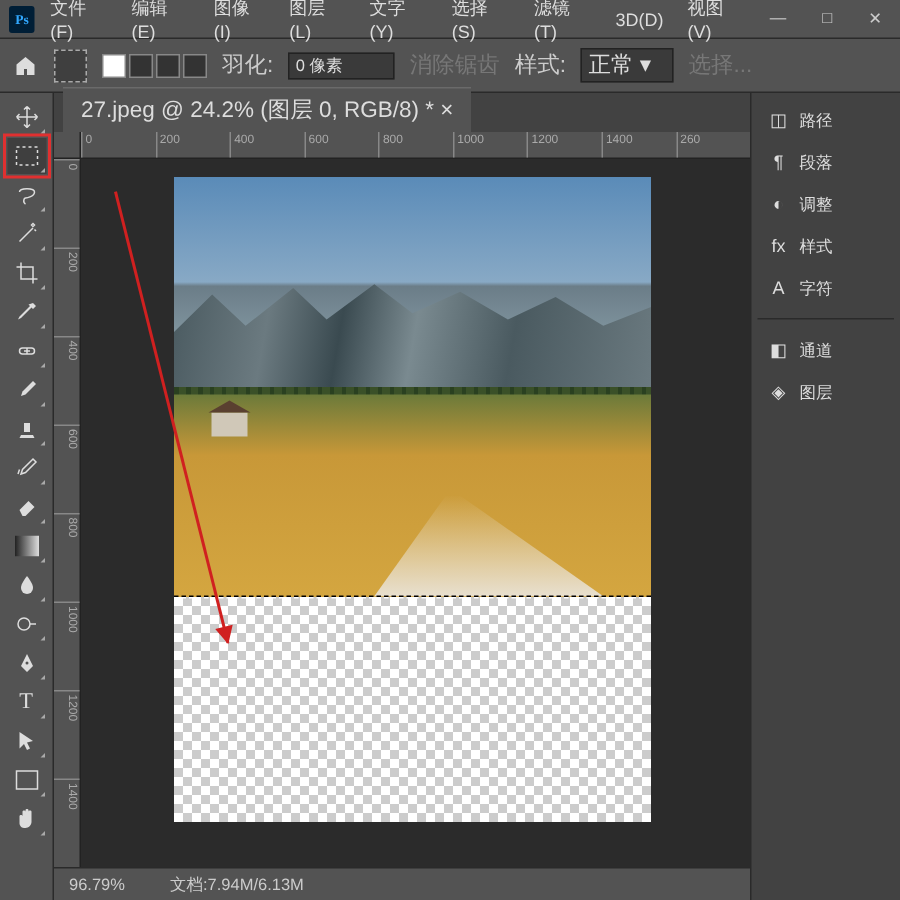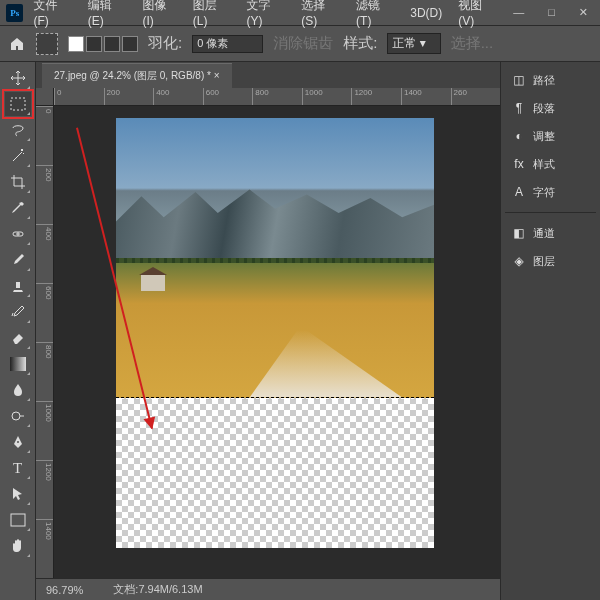--- a/index.html
+++ b/index.html
@@ -10,30 +10,30 @@
 .wincontrols { margin-left:auto; display:flex; gap:12px; color:#ccc; font-size:11px; }
 .wincontrols span { padding:2px 6px; }
 .optbar { height:36px; background:#535353; display:flex; align-items:center; padding:0 8px; gap:10px; border-bottom:1px solid #2a2a2a; }
 .home-ic { width:18px; height:18px; display:flex; align-items:center; justify-content:center; }
 .marq-btn { width:22px; height:22px; border:1px dashed #aaa; background:#3f3f3f; }
 .sw-group { display:flex; align-items:center; gap:2px; }
 .sw-box { width:16px; height:16px; border:1px solid #888; }
 .opt-label { color:#ccc; font-size:15px; }
 .opt-input { background:#3a3a3a; border:1px solid #222; color:#ddd; font-size:11px; padding:2px 4px; width:71px; }
 .opt-dis { color:#777; }
-.opt-select { background:#3a3a3a; border:1px solid #222; color:#ddd; font-size:12px; padding:1px 14px 1px 4px; position:relative; }
+.opt-select { background:#3a3a3a; border:1px solid #222; color:#ddd; font-size:15px; padding:1px 14px 1px 4px; position:relative; }
 .main { display:flex; height:538px; }
 .toolcol { width:36px; background:#535353; display:flex; flex-direction:column; align-items:center; padding-top:4px; gap:2px; border-right:1px solid #2a2a2a; }
 .tool { width:26px; height:24px; display:flex; align-items:center; justify-content:center; color:#ddd; font-size:14px; position:relative; }
 .tool.sel { background:#3f3f3f; }
 .tool-red { outline:2px solid #e03030; outline-offset:1px; }
 .tri { position:absolute; right:1px; bottom:1px; width:0; height:0; border-left:3px solid transparent; border-bottom:3px solid #aaa; }
 .docarea { flex:1; background:#2b2b2b; display:flex; flex-direction:column; position:relative; }
 .tabstrip { height:26px; background:#424242; display:flex; align-items:flex-end; padding-left:6px; }
-.doctab { background:#535353; padding:5px 12px; font-size:10px; color:#ddd; border-top:1px solid #6a6a6a; }
+.doctab { background:#535353; padding:5px 12px; font-size:15px; color:#ddd; border-top:1px solid #6a6a6a; }
 .canvas-wrap { flex:1; position:relative; background:#2b2b2b; overflow:hidden; }
 .ruler-h { position:absolute; top:0; left:18px; right:0; height:18px; background:#535353; border-bottom:1px solid #222; display:flex; }
 .ruler-h .tick { flex:1; border-left:1px solid #888; font-size:8px; color:#aaa; padding-left:2px; }
 .ruler-v { position:absolute; top:18px; left:0; width:18px; bottom:0; background:#535353; border-right:1px solid #222; display:flex; flex-direction:column; }
 .ruler-v .tick { flex:1; border-top:1px solid #888; font-size:8px; color:#aaa; writing-mode:vertical-rl; padding-top:2px; }
 .corner { position:absolute; top:0; left:0; width:18px; height:18px; background:#535353; border-right:1px solid #222; border-bottom:1px solid #222; }
 .canvas { position:absolute; top:30px; left:80px; width:318px; height:430px; background:#fff; }
 .photo { width:100%; height:65%; background:linear-gradient(to bottom,#5a8bb8 0%,#88a9c5 25%,#6b7d88 26%,#8499a3 40%,#5a6b5c 45%,#c89838 55%,#d4a640 75%,#c49030 100%); position:relative; }
 .mtn { position:absolute; top:25%; left:0; right:0; height:30%; background:linear-gradient(100deg,#4a5a60 0%,#6b7a80 20%,#3a4a50 35%,#7a8a90 50%,#4a5a60 70%,#6b7a80 100%); clip-path:polygon(0 40%,8% 10%,15% 35%,25% 5%,32% 30%,42% 2%,50% 25%,60% 8%,70% 30%,80% 12%,90% 35%,100% 20%,100% 100%,0 100%); }
 .field { position:absolute; top:52%; left:0; right:0; bottom:0; background:linear-gradient(to bottom,#6b7a3a 0%,#c89838 30%,#d4a640 100%); }

